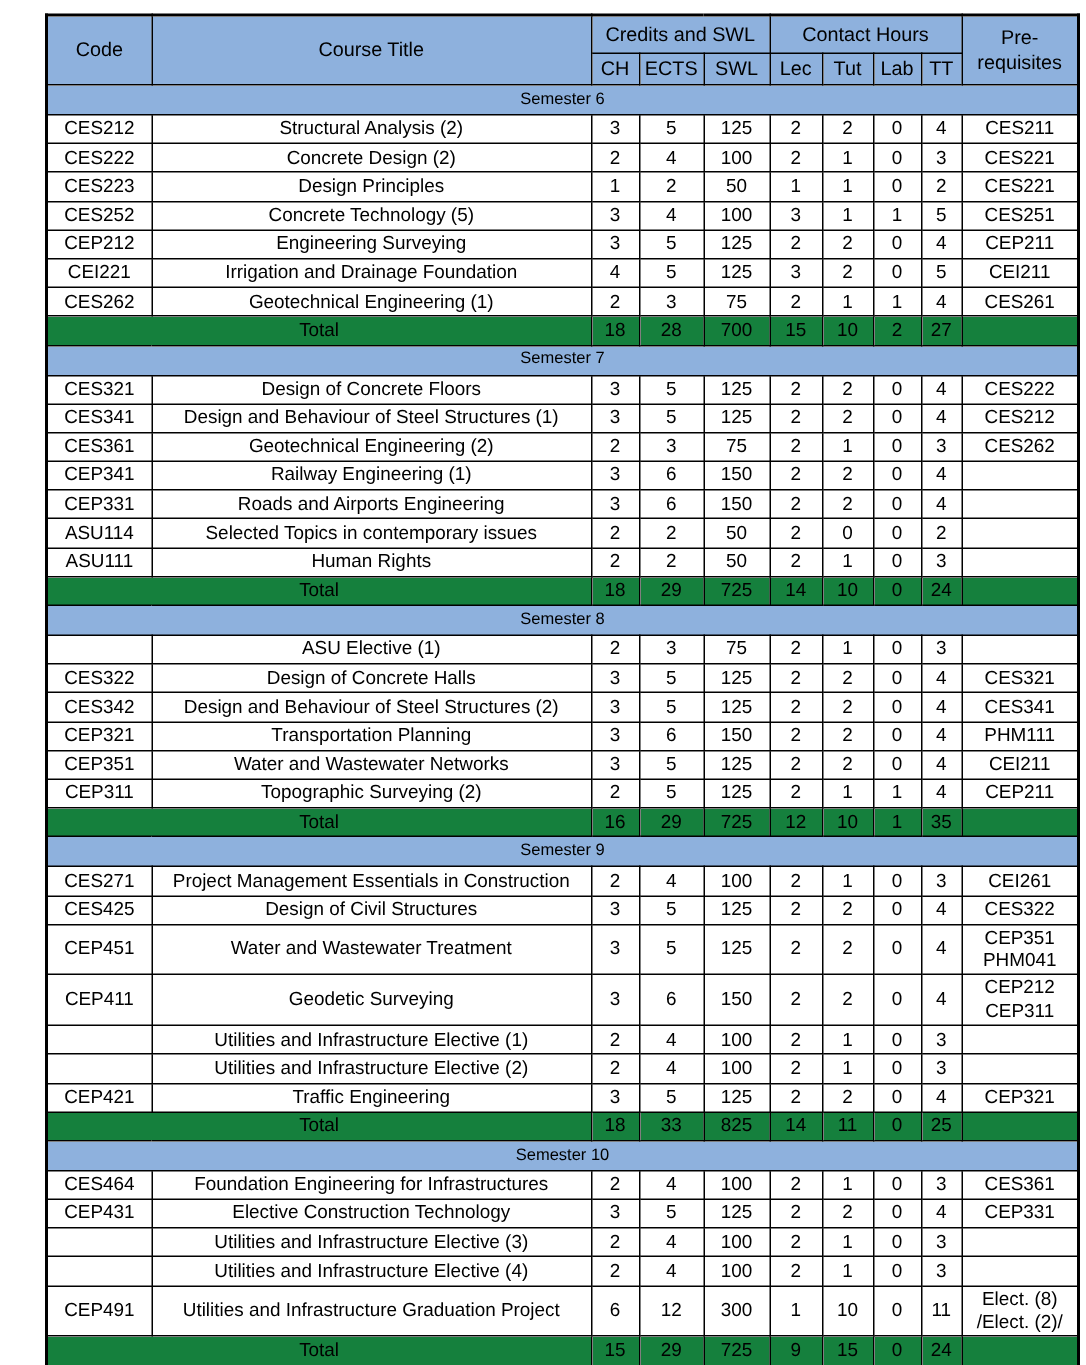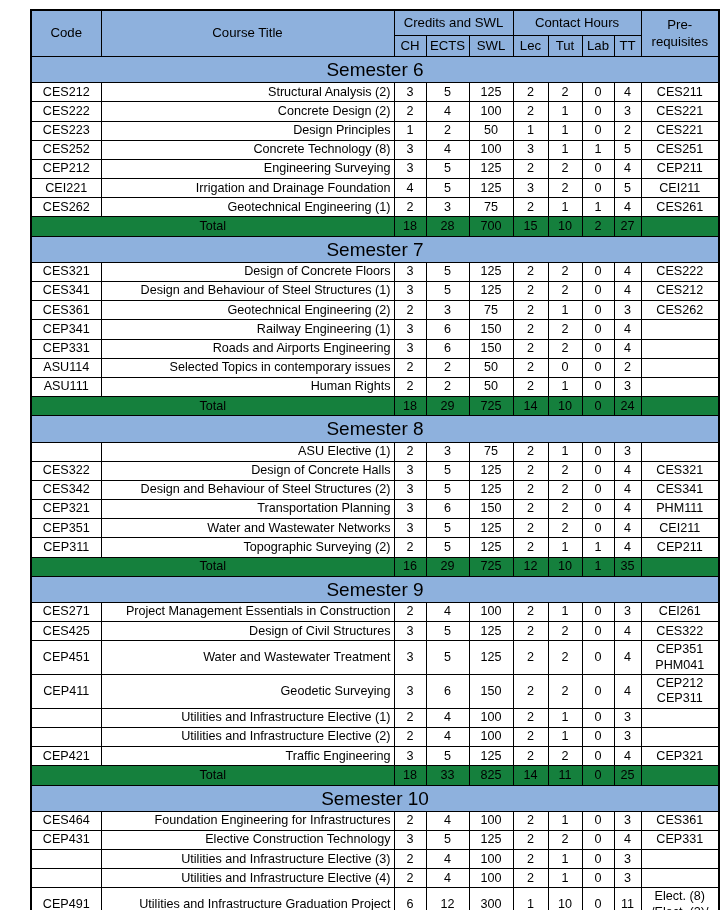--- a/index.html
+++ b/index.html
@@ -35,23 +35,23 @@
     font-weight: normal;
     font-size: 13.2px;
   }
   thead tr.h1 th { height: 22px; }
   thead tr.h2 th { height: 18px; }
   th.prereq-h { white-space: pre-line; }
   tbody td { height: 16.2px; background: #fff; }
   tr.band td {
     background: var(--band);
     height: 17px;
-    font-size: 19px;
+    font-size: 11px;
   }
-  td.left { text-align: right; }
+  td.left { text-align: center; }
   td.prereq { white-space: pre-line; }
   tr.total td { background: #15803d; }
 </style>
 </head>
 <body>
 
 <div class="page">
   <table class="curriculum">
     <colgroup>
       <col style="width:70px">
@@ -119,21 +119,21 @@
           <td>2</td>
           <td>50</td>
           <td>1</td>
           <td>1</td>
           <td>0</td>
           <td>2</td>
           <td class="prereq">CES221</td>
         </tr>
         <tr>
           <td>CES252</td>
-          <td class="left">Concrete Technology (8)</td>
+          <td class="left">Concrete Technology (5)</td>
           <td>3</td>
           <td>4</td>
           <td>100</td>
           <td>3</td>
           <td>1</td>
           <td>1</td>
           <td>5</td>
           <td class="prereq">CES251</td>
         </tr>
         <tr>

